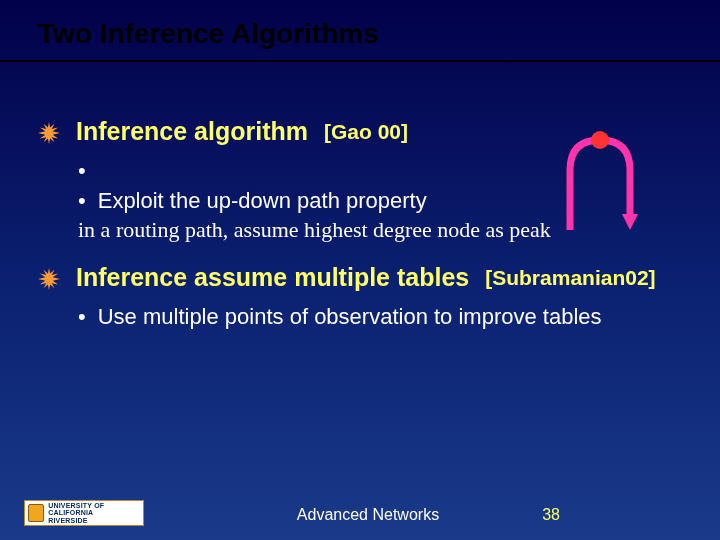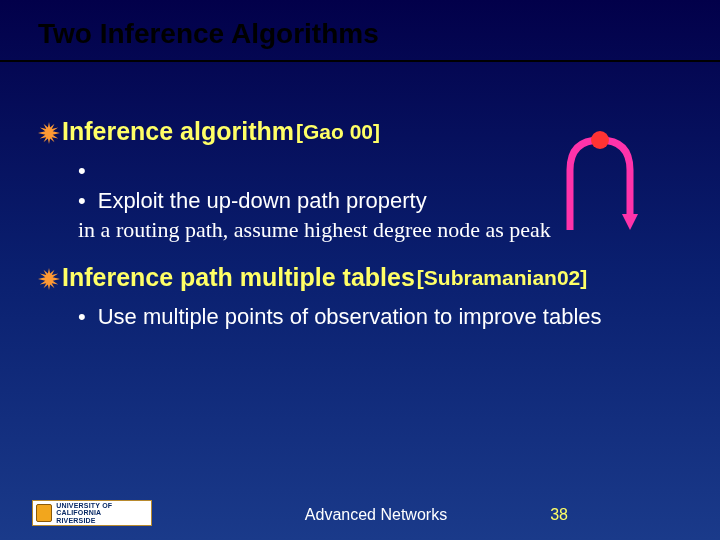--- a/index.html
+++ b/index.html
@@ -29,21 +29,21 @@
   }
   .content {
     margin-top: 55px;
   }
   .h1 {
     color: #ffff66;
     font-size: 25px;
     font-weight: bold;
     display: flex;
     align-items: center;
-    gap: 2px;
+    gap: 16px;
     margin-bottom: 10px;
   }
   .h1 .cite {
     font-size: 21px;
     font-weight: bold;
   }
   .star {
     flex: 0 0 auto;
     width: 22px;
     height: 22px;
@@ -74,21 +74,21 @@
   .diagram {
     position: absolute;
     top: 130px;
     right: 60px;
     width: 110px;
     height: 110px;
   }
   .footer {
     position: absolute;
     bottom: 14px;
-    left: 16px;
+    left: 8px;
     width: 580px;
     height: 30px;
   }
   .logo {
     position: absolute;
     left: 16px;
     bottom: 0;
     width: 120px;
     height: 26px;
     background: #fff;
@@ -169,21 +169,21 @@
     </div>
 
     <div class="h1">
       <span class="star">
         <svg viewBox="0 0 24 24">
             <g fill="#ff9933">
           <polygon points="12,0 13.2,6 18,2 15,7.5 22,6 16,10 24,12 16,14 22,18 15,16.5 18,22 13.2,18 12,24 10.8,18 6,22 9,16.5 2,18 8,14 0,12 8,10 2,6 9,7.5 6,2 10.8,6"></polygon>
         </g>
           </svg>
       </span>
-      <span>Inference path multiple tables</span>
+      <span>Inference assume multiple tables</span>
       <span class="cite">[Subramanian02]</span>
     </div>
 
     <div class="bullets">
       <div class="b">
         <span class="dot">•</span>
         <span>Use multiple points of observation to improve tables</span>
       </div>
     </div>
 

